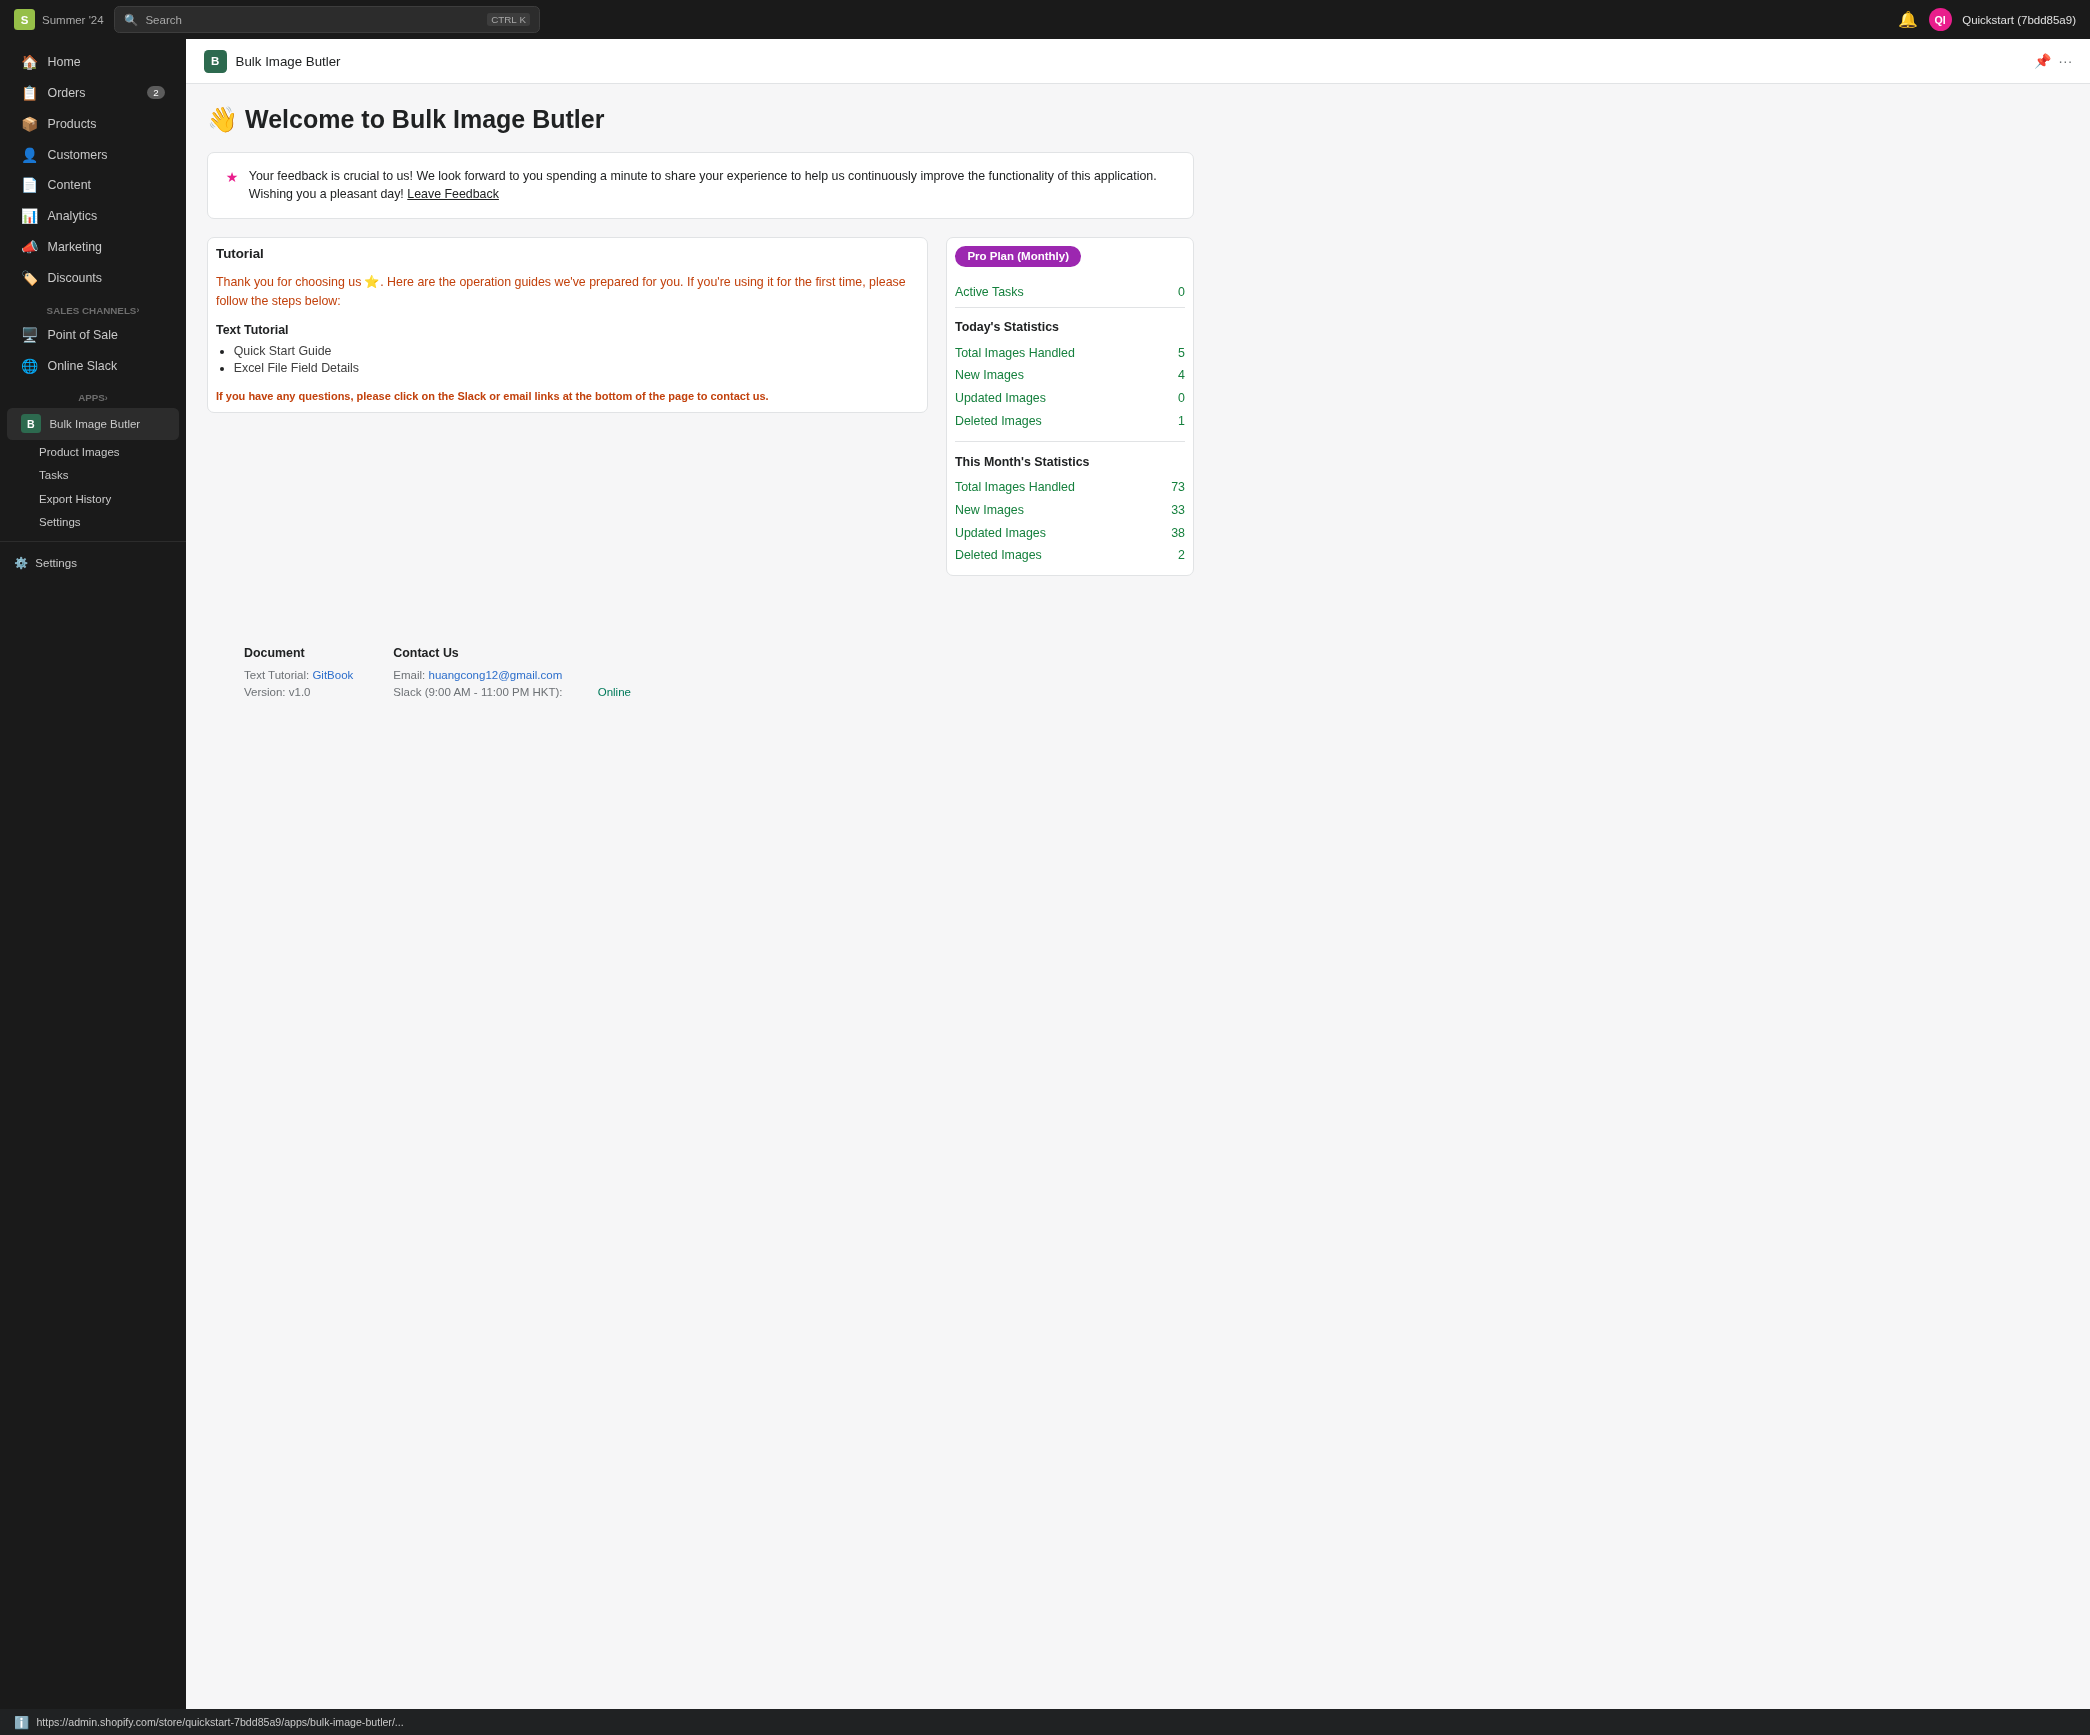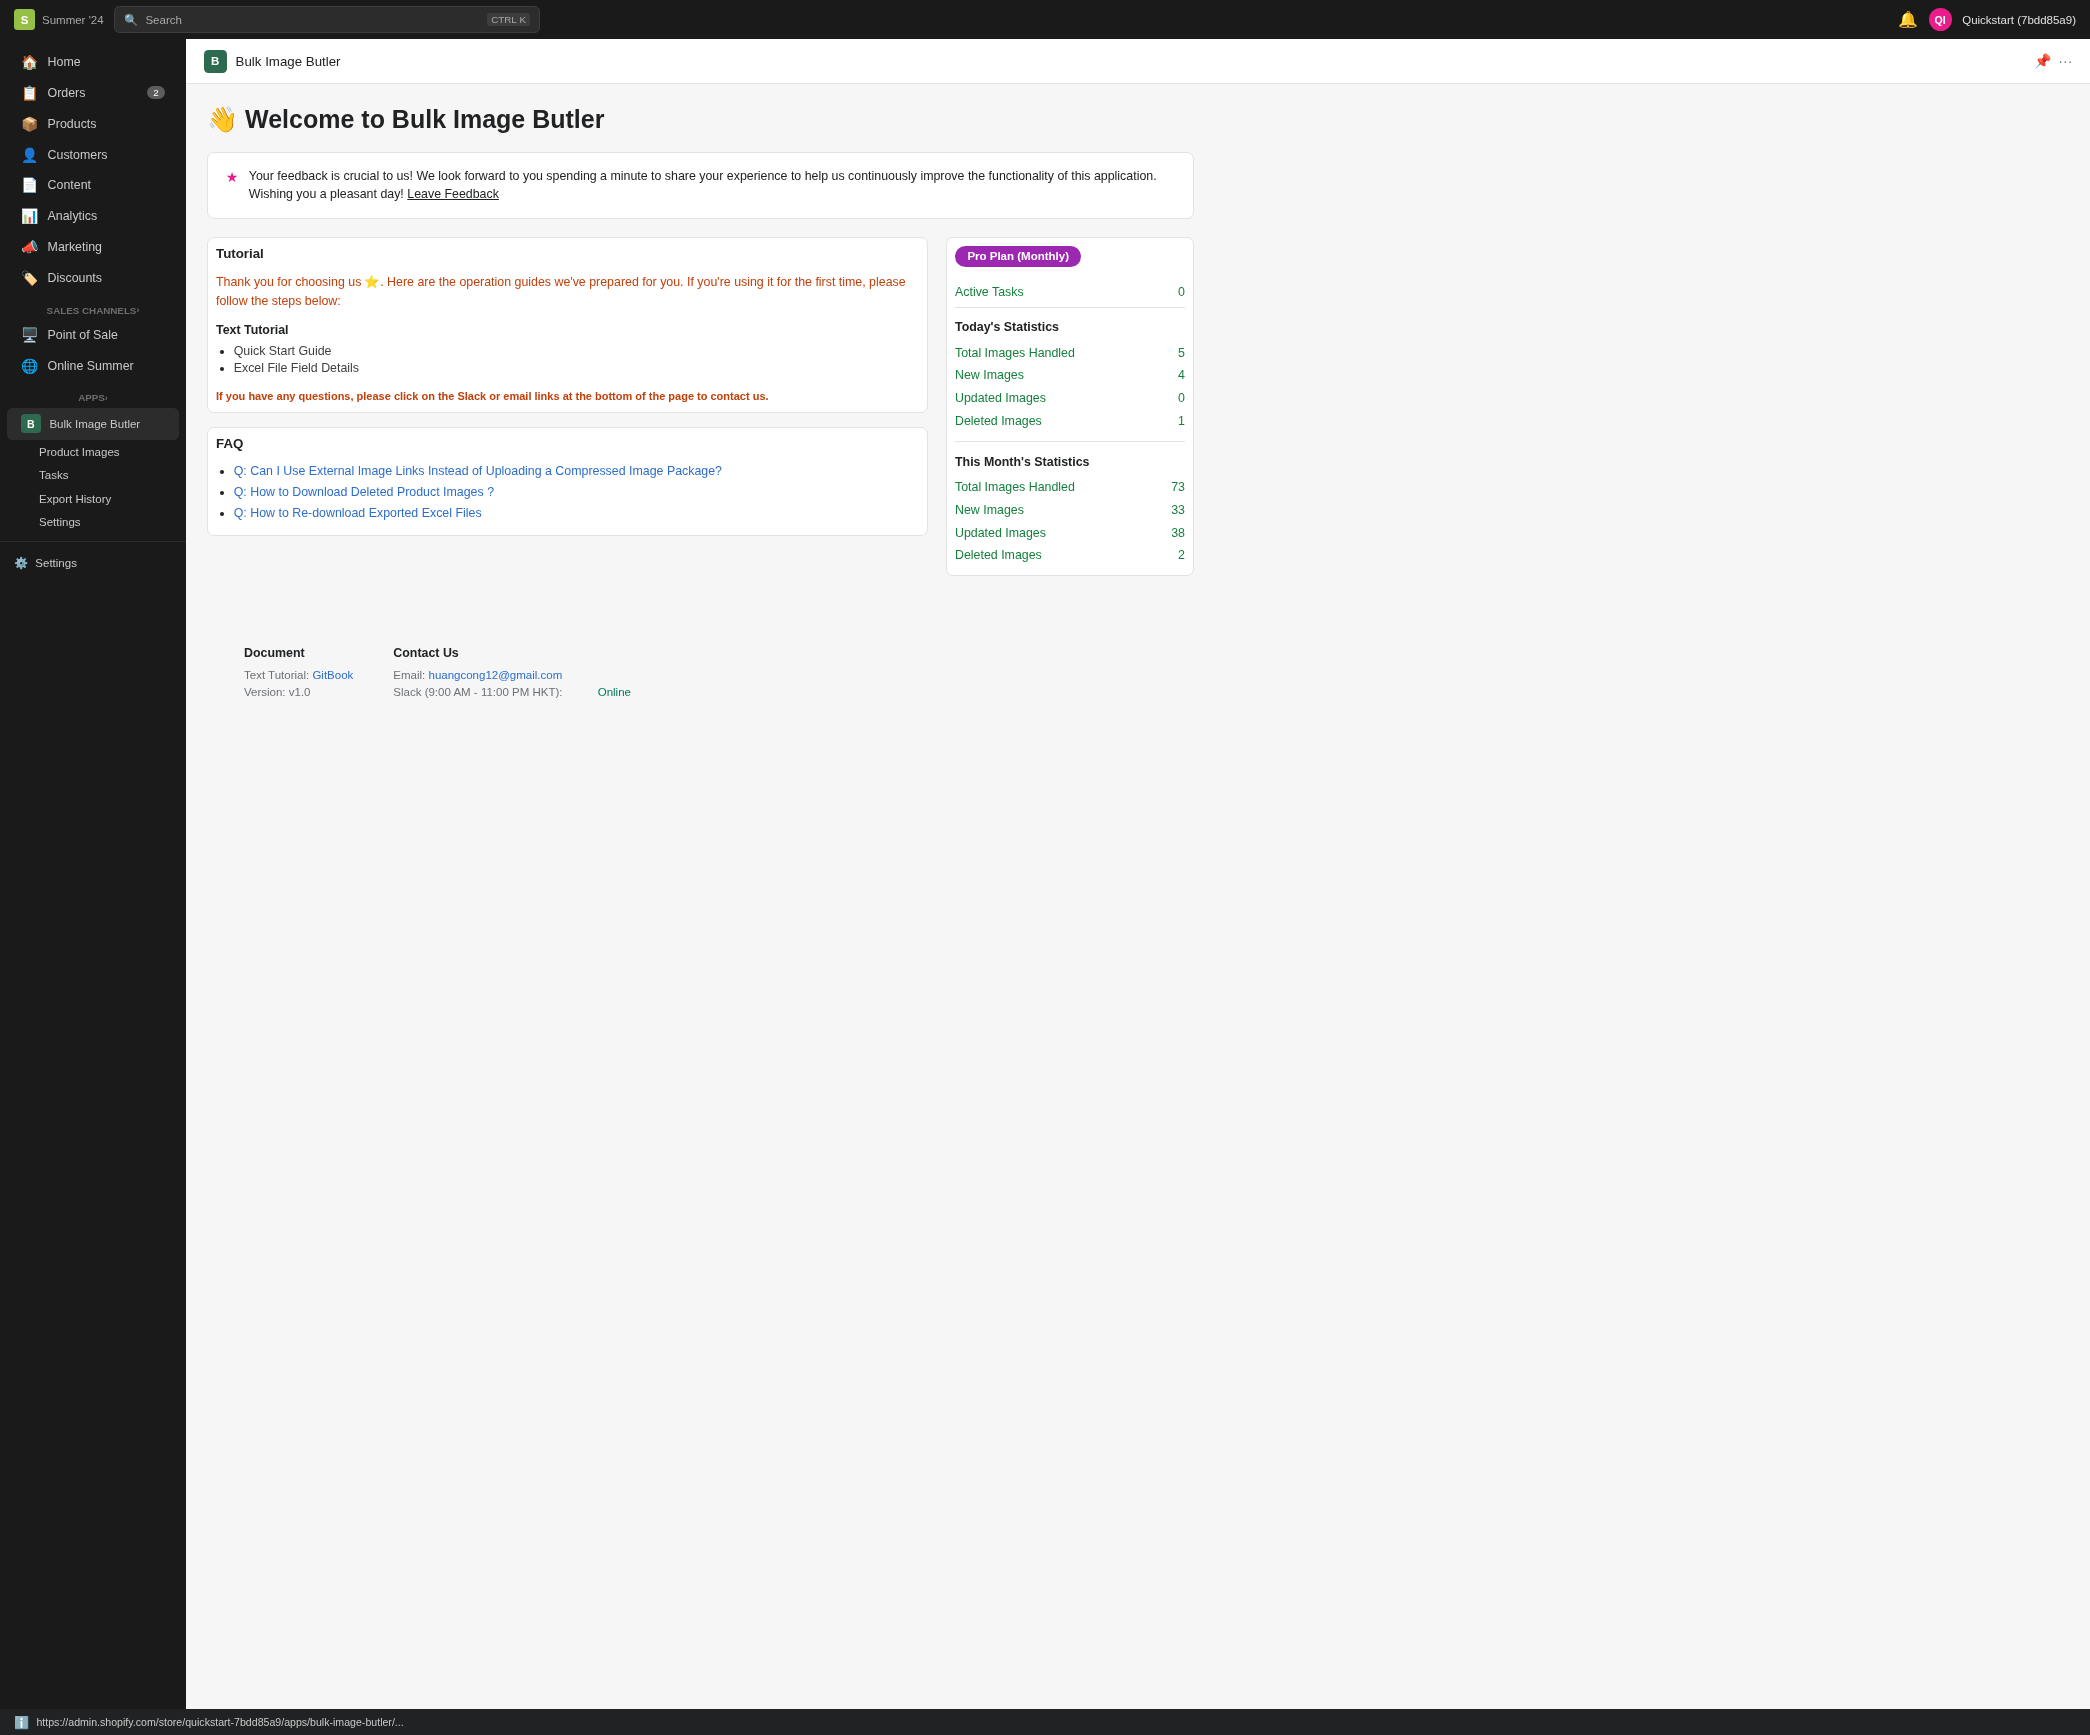--- a/index.html
+++ b/index.html
@@ -356,21 +356,21 @@
     <div class="sidebar-section-title">
       <span>Sales channels</span>
       <span class="chevron">›</span>
     </div>
     <div class="sidebar-item">
       <span class="icon">🖥️</span>
       <span>Point of Sale</span>
     </div>
     <div class="sidebar-item">
       <span class="icon">🌐</span>
-      <span>Online Summer</span>
+      <span>Online Slack</span>
     </div>
 
     <div class="sidebar-section-title">
       <span>Apps</span>
       <span class="chevron">›</span>
     </div>
     <div class="app-item">
       <div class="app-icon">B</div>
       <span>Bulk Image Butler</span>
     </div>
@@ -425,28 +425,20 @@
             <div class="card-title">Tutorial</div>
             <p class="tutorial-intro">Thank you for choosing us ⭐. Here are the operation guides we've prepared for you. If you're using it for the first time, please follow the steps below:</p>
             <div class="tutorial-sub">Text Tutorial</div>
             <ul class="tutorial-list">
               <li><a href="#">Quick Start Guide</a></li>
               <li><a href="#">Excel File Field Details</a></li>
             </ul>
             <p class="tutorial-note">If you have any questions, please click on the Slack or email links at the bottom of the page to contact us.</p>
           </div>
 
-          <div class="card">
-            <div class="card-title">FAQ</div>
-            <ul class="faq-list">
-              <li><a href="#">Q: Can I Use External Image Links Instead of Uploading a Compressed Image Package?</a></li>
-              <li><a href="#">Q: How to Download Deleted Product Images ?</a></li>
-              <li><a href="#">Q: How to Re-download Exported Excel Files</a></li>
-            </ul>
-          </div>
         </div>
 
         <div class="col-side">
           <div class="card">
             <div class="plan-badge">Pro Plan (Monthly)</div>
 
             <div class="stat-row">
               <span>Active Tasks</span>
               <span class="stat-value">0</span>
             </div>

